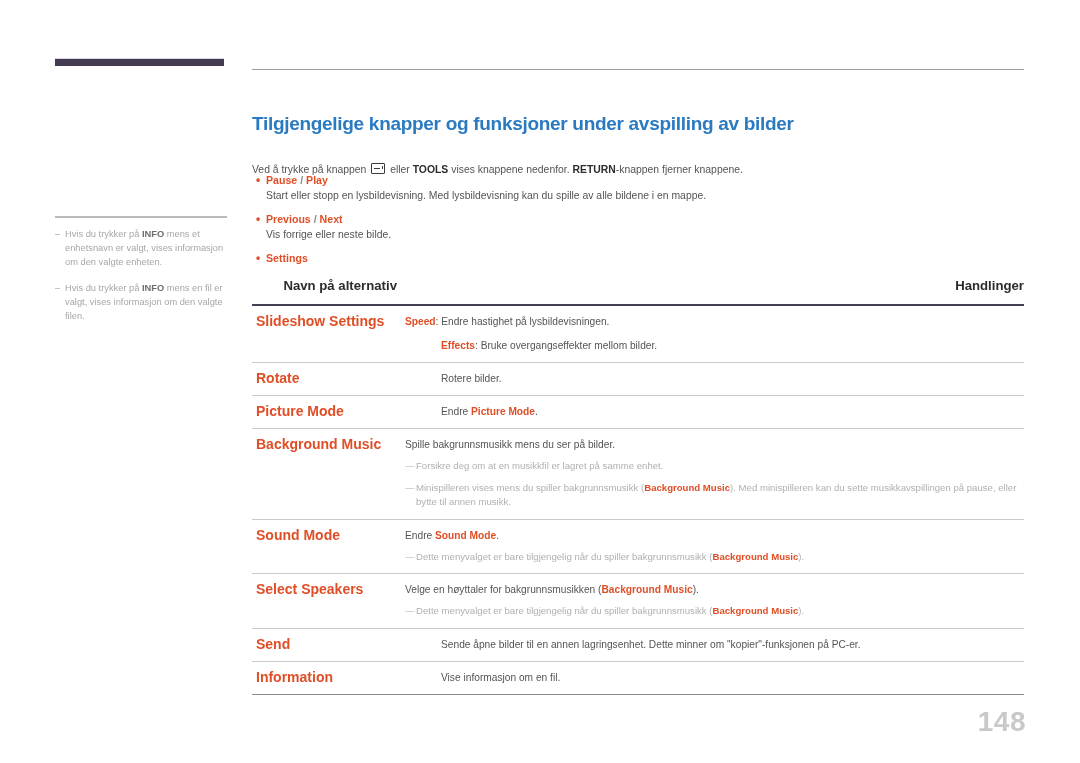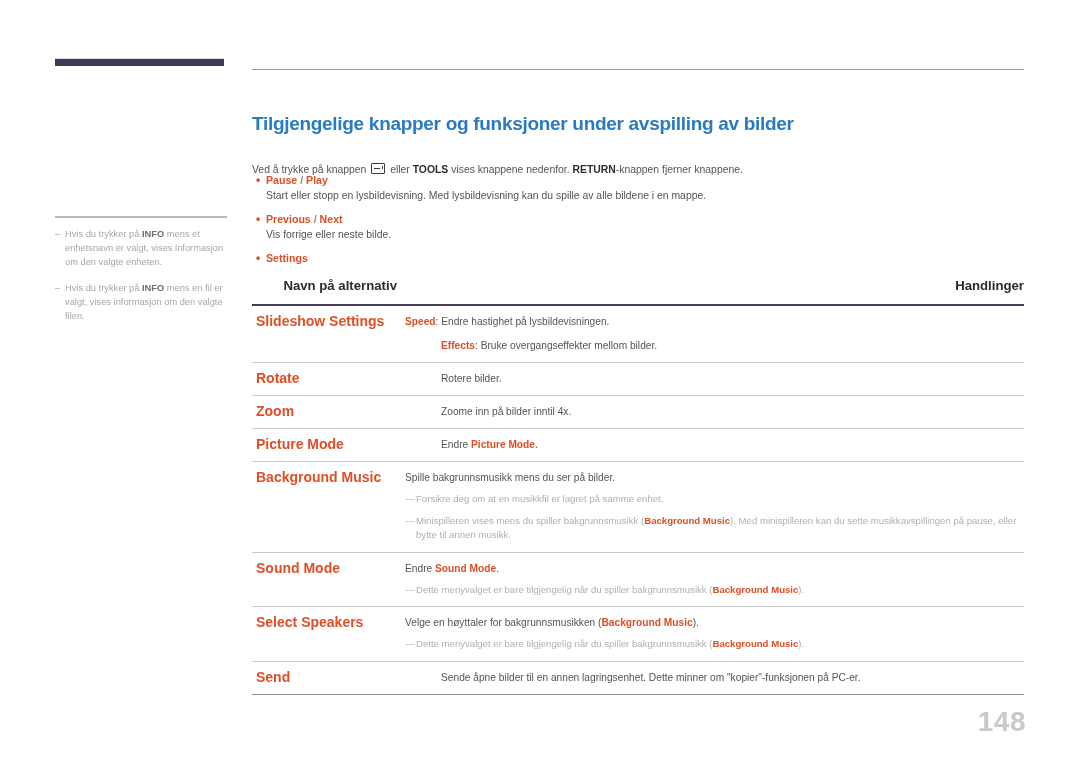--- a/index.html
+++ b/index.html
@@ -320,26 +320,20 @@
               <p class="desc-line gap"><span class="k">Effects</span>: Bruke overgangseffekter mellom bilder.</p>
             </td>
           </tr>
           <tr>
             <td class="opt-name">Rotate</td>
             <td class="opt-desc">
               <p class="desc-line">Rotere bilder.</p>
             </td>
           </tr>
           <tr>
-            <td class="opt-name">Zoom</td>
-            <td class="opt-desc">
-              <p class="desc-line">Zoome inn på bilder inntil 4x.</p>
-            </td>
-          </tr>
-          <tr>
             <td class="opt-name">Picture Mode</td>
             <td class="opt-desc">
               <p class="desc-line">Endre <span class="k">Picture Mode</span>.</p>
             </td>
           </tr>
           <tr>
             <td class="opt-name">Background Music</td>
             <td class="opt-desc">
               <p class="desc-line">Spille bakgrunnsmusikk mens du ser på bilder.</p>
               <div class="subnote">
@@ -371,19 +365,25 @@
                 <span class="subnote-text">Dette menyvalget er bare tilgjengelig når du spiller bakgrunnsmusikk (<span class="k">Background Music</span>).</span>
               </div>
             </td>
           </tr>
           <tr>
             <td class="opt-name">Send</td>
             <td class="opt-desc">
               <p class="desc-line">Sende åpne bilder til en annen lagringsenhet. Dette minner om "kopier"-funksjonen på PC-er.</p>
             </td>
           </tr>
+          <tr>
+            <td class="opt-name">Information</td>
+            <td class="opt-desc">
+              <p class="desc-line">Vise informasjon om en fil.</p>
+            </td>
+          </tr>
         </tbody>
     </table>
   </div>
 
   <div class="page-number">148</div>
 
 </div>
 
 </body></html>

